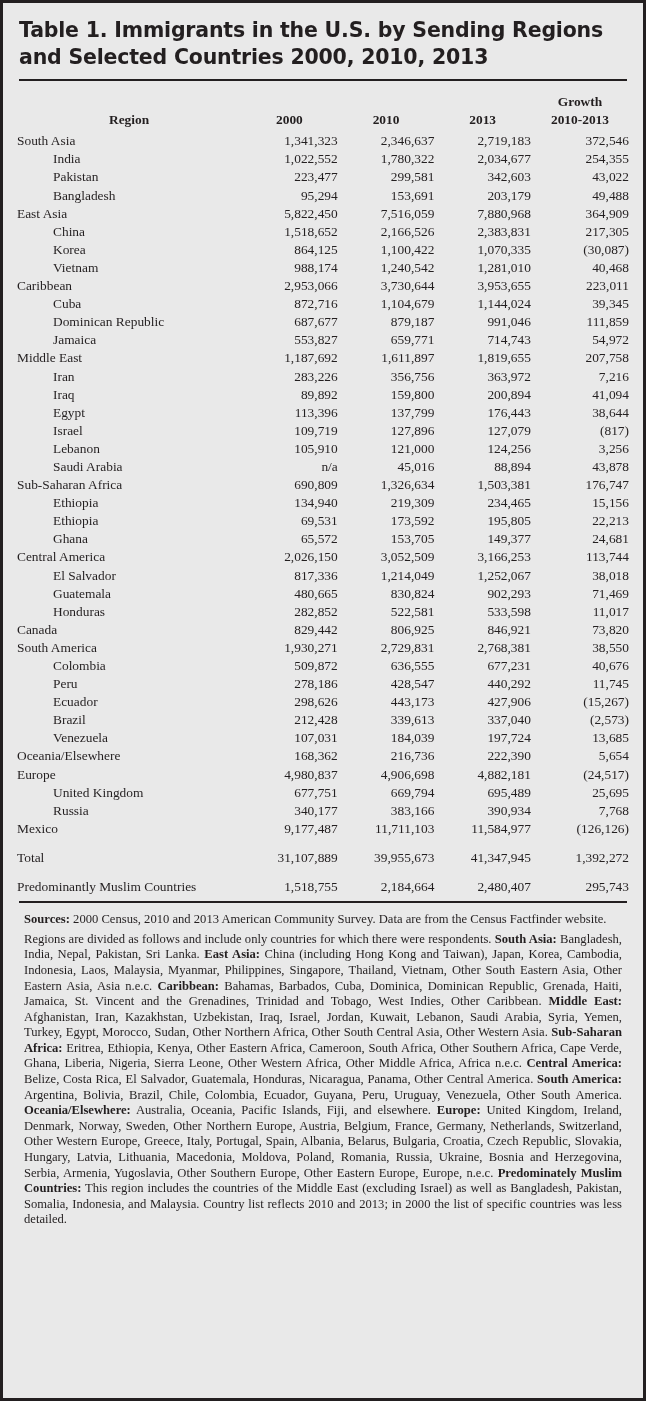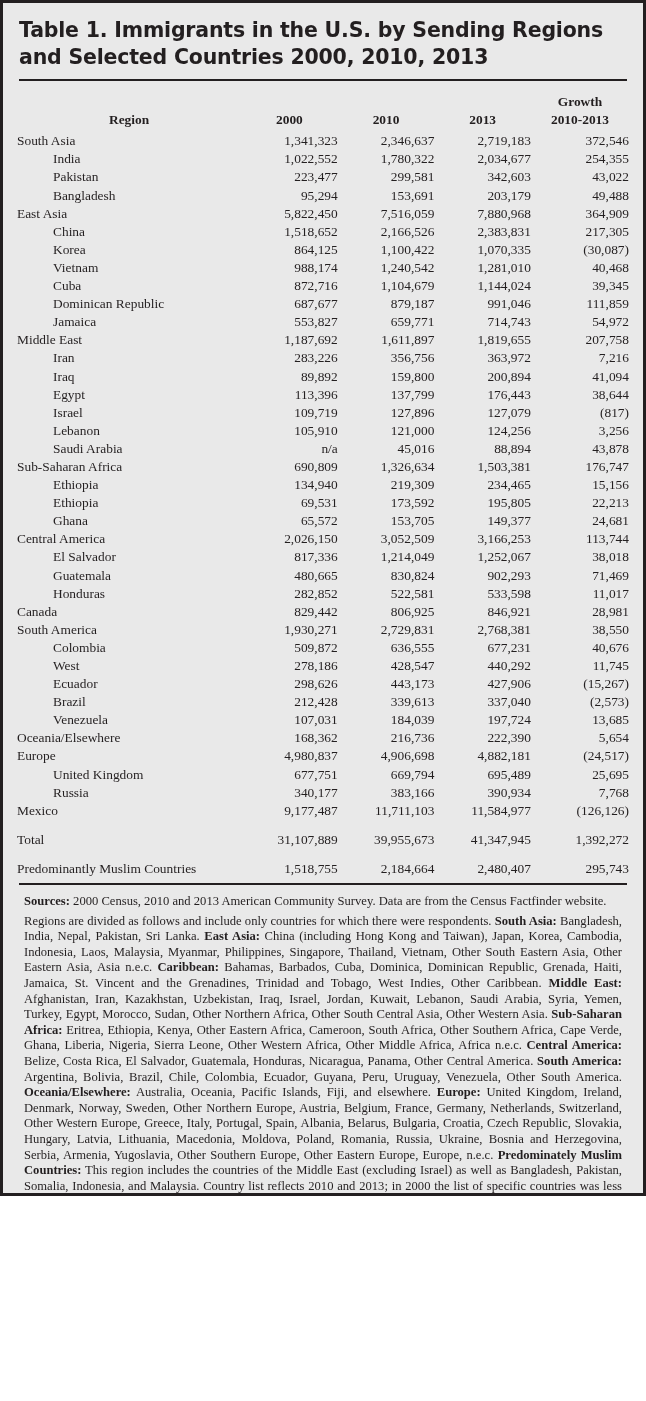--- a/index.html
+++ b/index.html
@@ -7,21 +7,21 @@
     margin: 0; padding: 0;
     background: #ffffff;
   }
   body {
     width: 646px;
     height: 1401px;
     font-family: "Liberation Serif", "DejaVu Serif", serif;
   }
   .table-figure {
     width: 646px;
-    height: 1196px;
+    height: 1401px;
     background: #e9e9e9;
     border: 3px solid #231f20;
     padding: 0;
     position: relative;
     overflow: hidden;
   }
   .inner {
     padding: 10px 14px 0 14px;
   }
   .fig-title {
@@ -178,20 +178,27 @@
             <td class="num">(30,087)</td>
           </tr>
           <tr>
             <td class="lbl indent">Vietnam</td>
             <td class="num">988,174</td>
             <td class="num">1,240,542</td>
             <td class="num">1,281,010</td>
             <td class="num">40,468</td>
           </tr>
           <tr>
+            <td class="lbl">Caribbean</td>
+            <td class="num">2,953,066</td>
+            <td class="num">3,730,644</td>
+            <td class="num">3,953,655</td>
+            <td class="num">223,011</td>
+          </tr>
+          <tr>
             <td class="lbl indent">Cuba</td>
             <td class="num">872,716</td>
             <td class="num">1,104,679</td>
             <td class="num">1,144,024</td>
             <td class="num">39,345</td>
           </tr>
           <tr>
             <td class="lbl indent">Dominican Republic</td>
             <td class="num">687,677</td>
             <td class="num">879,187</td>
@@ -308,38 +315,38 @@
             <td class="num">282,852</td>
             <td class="num">522,581</td>
             <td class="num">533,598</td>
             <td class="num">11,017</td>
           </tr>
           <tr>
             <td class="lbl">Canada</td>
             <td class="num">829,442</td>
             <td class="num">806,925</td>
             <td class="num">846,921</td>
-            <td class="num">28,981</td>
+            <td class="num">73,820</td>
           </tr>
           <tr>
             <td class="lbl">South America</td>
             <td class="num">1,930,271</td>
             <td class="num">2,729,831</td>
             <td class="num">2,768,381</td>
             <td class="num">38,550</td>
           </tr>
           <tr>
             <td class="lbl indent">Colombia</td>
             <td class="num">509,872</td>
             <td class="num">636,555</td>
             <td class="num">677,231</td>
             <td class="num">40,676</td>
           </tr>
           <tr>
-            <td class="lbl indent">West</td>
+            <td class="lbl indent">Peru</td>
             <td class="num">278,186</td>
             <td class="num">428,547</td>
             <td class="num">440,292</td>
             <td class="num">11,745</td>
           </tr>
           <tr>
             <td class="lbl indent">Ecuador</td>
             <td class="num">298,626</td>
             <td class="num">443,173</td>
             <td class="num">427,906</td>

